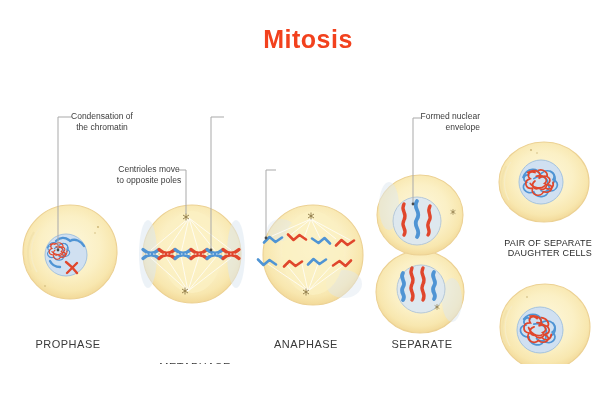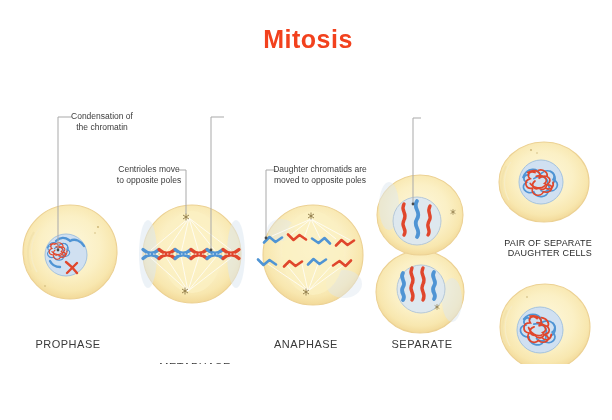--- a/index.html
+++ b/index.html
@@ -182,22 +182,22 @@
 
     <path d="M55,379.5 L560,379.5 L560,371.5 L592,385.5 L560,399.5 L560,391.5 L55,391.5 Z" fill="url(#gArrow)"></path>
   </svg>
 
   <div class="title">Mitosis</div>
 
   <div class="callout" style="left:58px;top:111px;width:88px;">Condensation of
 the chromatin</div>
   <div class="callout" style="left:105px;top:164px;width:88px;">Centrioles move
 to opposite poles</div>
-  <div class="callout" style="left:272px;top:164px;width:96px;">Daughter chromatids are
-moved to opposite poles</div>
+  <div class="callout" style="left:416px;top:111px;width:64px;text-align:right;">Formed nuclear
+envelope</div>
 
   <div class="stage-label" style="left:18px;top:338px;">PROPHASE</div>
   <div class="stage-label" style="left:145px;top:320px;margin-top:41px;">METAPHASE</div>
   <div class="stage-label" style="left:256px;top:338px;">ANAPHASE</div>
   <div class="stage-label" style="left:372px;top:338px;">SEPARATE</div>
 
   <div class="pair-label">PAIR OF SEPARATE
 DAUGHTER CELLS</div>
 </div>
 

